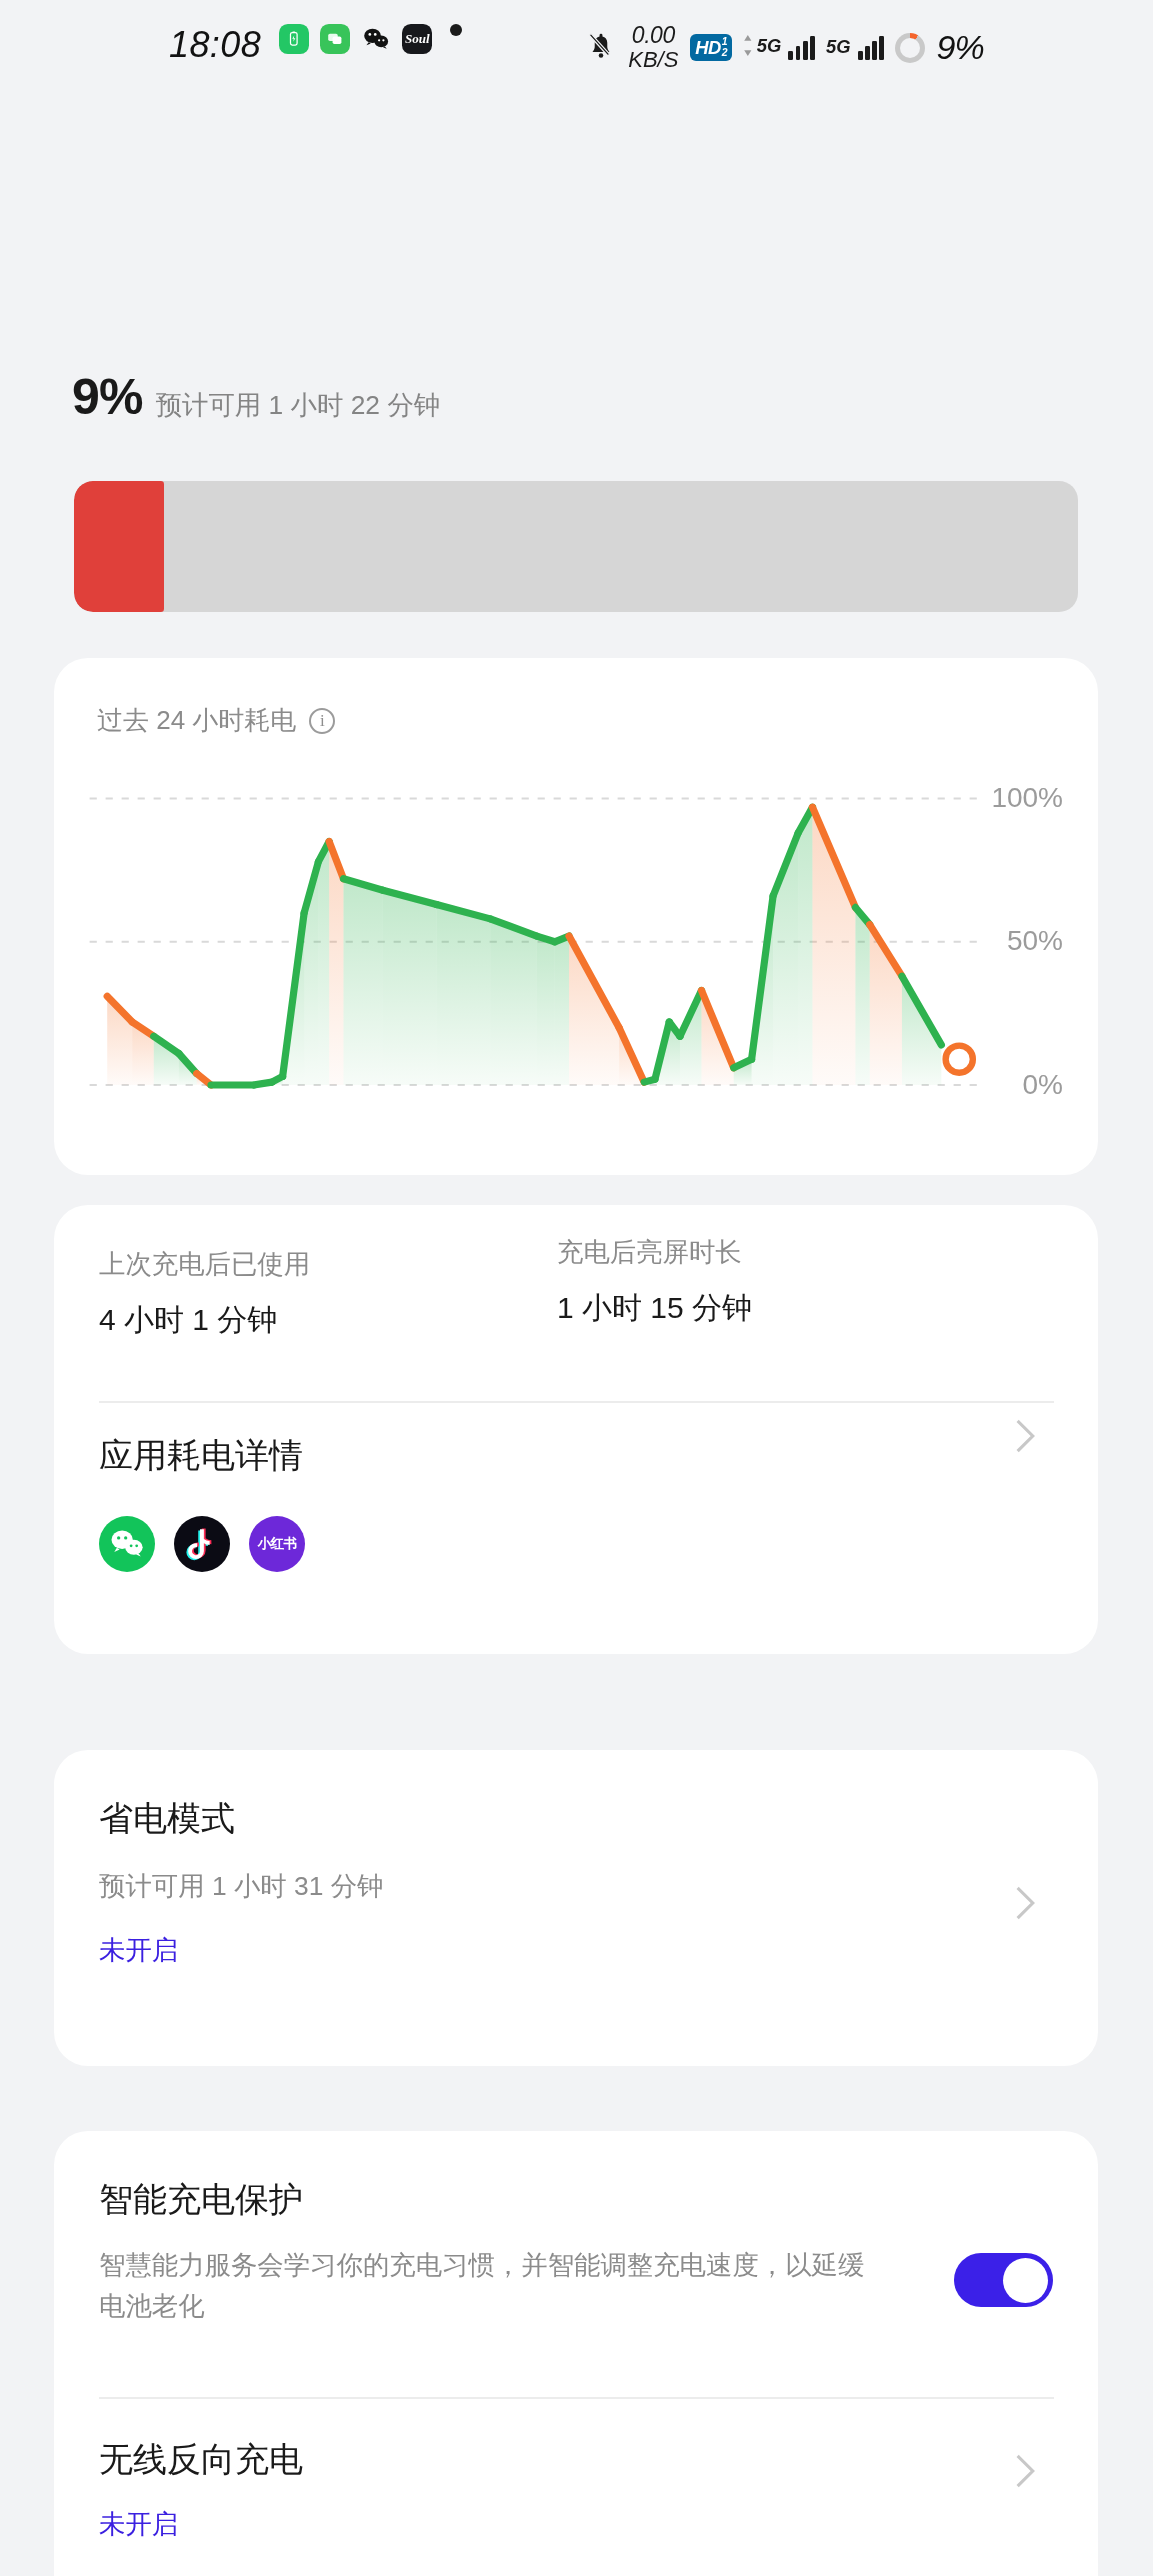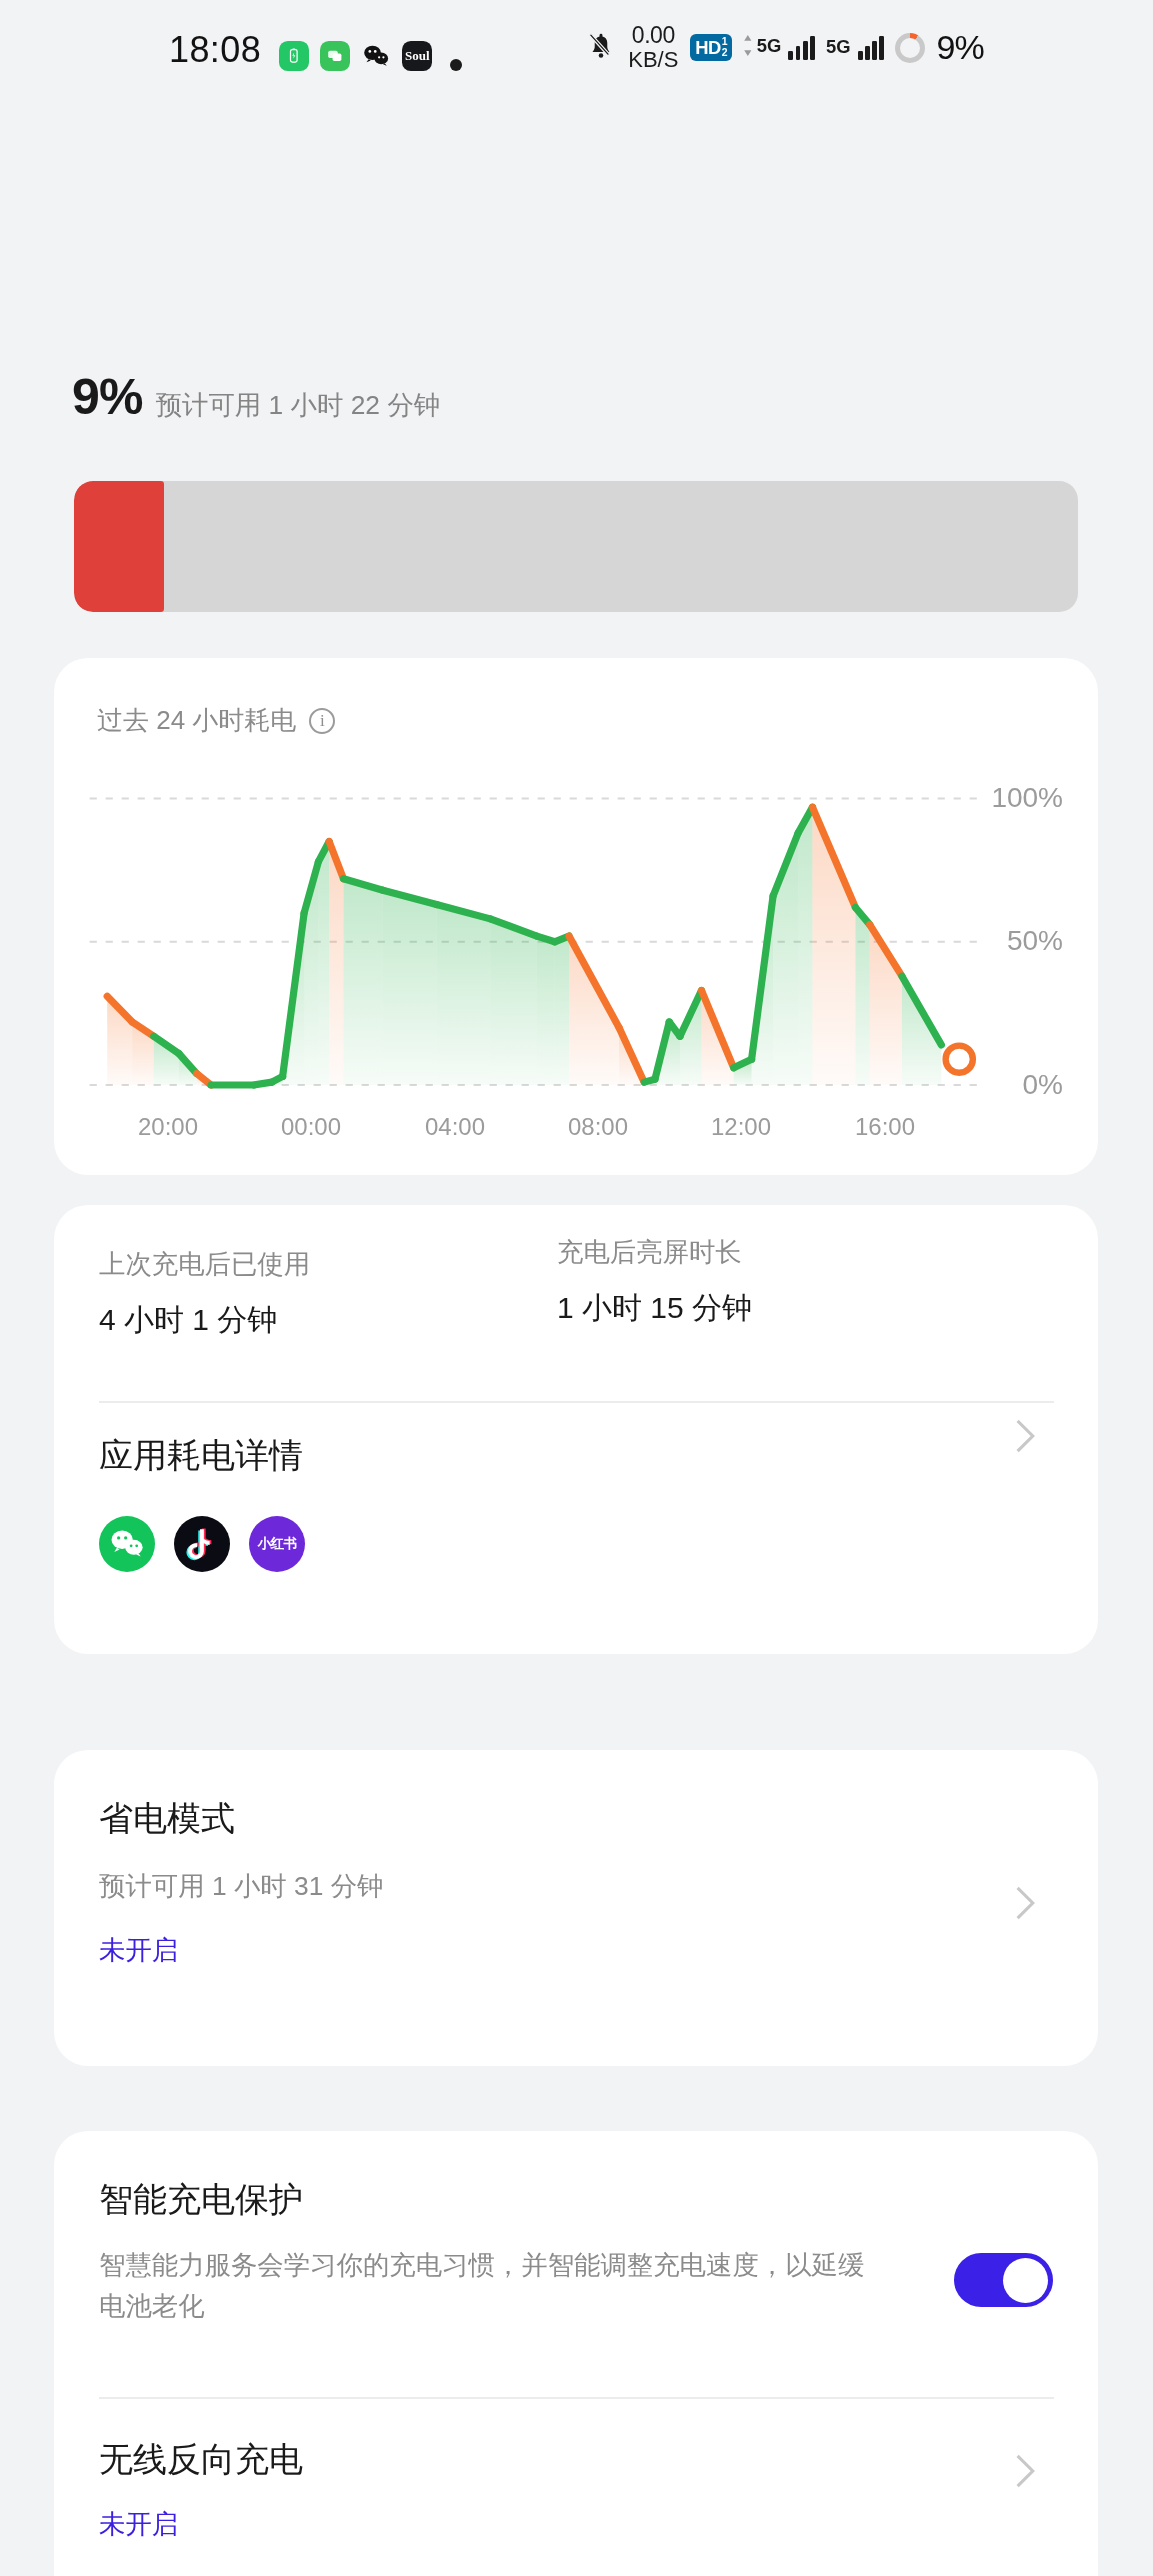--- a/index.html
+++ b/index.html
@@ -10,21 +10,21 @@
     -webkit-font-smoothing: antialiased;
     overflow: hidden;
   }
   .screen { position: relative; width: 1153px; height: 2576px; background: #f2f3f5; }
 
   
   .statusbar {
     position: absolute; top: 0; left: 0; width: 1153px; height: 95px;
     display: flex; align-items: center; justify-content: center; gap: 0;
   }
-  .sb-inner { display: flex; align-items: flex-end; gap: 11px; }
+  .sb-inner { display: flex; align-items: flex-start; gap: 11px; font-style: italic; }
   .sb-time { font-size: 36px; font-weight: 400; color: #121212; letter-spacing: 0.4px; margin-right: 7.2px; }
   .sb-appicon { width: 30px; height: 30px; border-radius: 8.8px; display:flex; align-items:center; justify-content:center; }
   .ic-battery-app { background: #23c765; }
   .ic-msg-app { background: #38c45a; }
   .ic-wechat-sb { background: transparent; }
   .ic-soul { background: #17181c; color: #fff; font-size: 13px; font-weight: 700; font-family:"Liberation Serif", serif; }
   .sb-dot { width: 12px; height: 12px; border-radius: 50%; background: #1b1b1b; margin: 0 6.4px; }
   .sb-gap { width: 95px; }
   .sb-right { display: flex; align-items: center; gap: 11.2px; }
   .sb-kbs { display: flex; flex-direction: column; align-items: center; line-height: 1; color:#1b1b1b; }
@@ -294,28 +294,20 @@
           <path d="M1001.2749999999999,158.04 L1019.1749999999998,179.51999999999998" fill="none" stroke="#2eb24f" stroke-width="9" stroke-linecap="round" stroke-linejoin="round"></path>
           <path d="M1019.1749999999998,179.51999999999998 L1059.4499999999998,243.96" fill="none" stroke="#f4742c" stroke-width="9" stroke-linecap="round" stroke-linejoin="round"></path>
           <path d="M1059.4499999999998,243.96 L1108.675,329.88" fill="none" stroke="#2eb24f" stroke-width="9" stroke-linecap="round" stroke-linejoin="round"></path>
           <circle cx="1131.05" cy="347.78" r="17" fill="#fff" stroke="#f4742c" stroke-width="8"></circle>
         </svg>
       <div id="yLabels">
           <div class="ylab" style="top: 0.8px;">100%</div>
           <div class="ylab" style="top: 144px;">50%</div>
           <div class="ylab" style="top: 288px;">0%</div>
         </div>
-      <div class="xlabs" id="xLabels">
-          <div class="xlab" style="left: 114px;">20:00</div>
-          <div class="xlab" style="left: 257px;">00:00</div>
-          <div class="xlab" style="left: 401px;">04:00</div>
-          <div class="xlab" style="left: 544px;">08:00</div>
-          <div class="xlab" style="left: 687px;">12:00</div>
-          <div class="xlab" style="left: 831px;">16:00</div>
-        </div>
     </div>
   </div>
 
   <div class="card" id="card-apps">
     <div class="stats-row" id="statsRow">
         <div class="stat" style="left: 45px; top: 42px;">
           <div class="stat-label">上次充电后已使用</div>
           <div class="stat-value">4 小时 1 分钟</div>
         </div>
         <div class="stat" style="left: 503px; top: 30px;">

